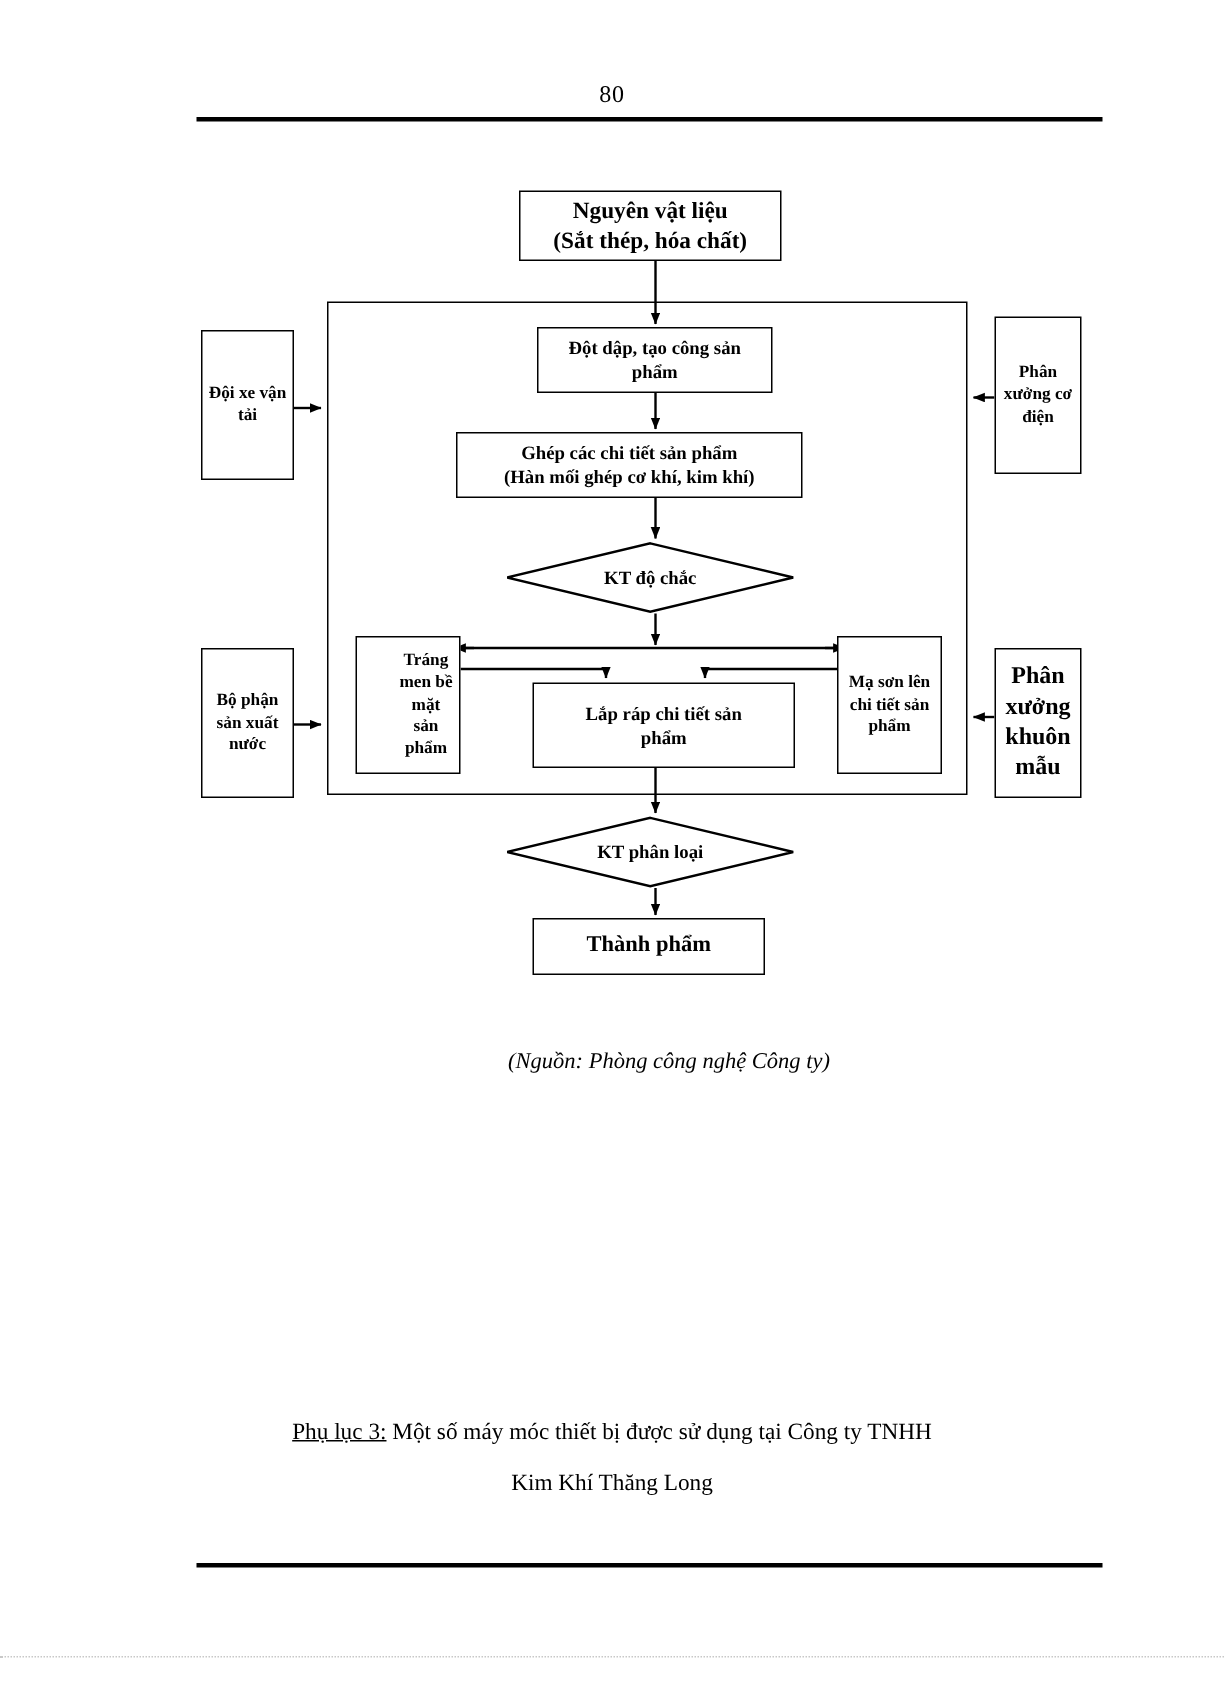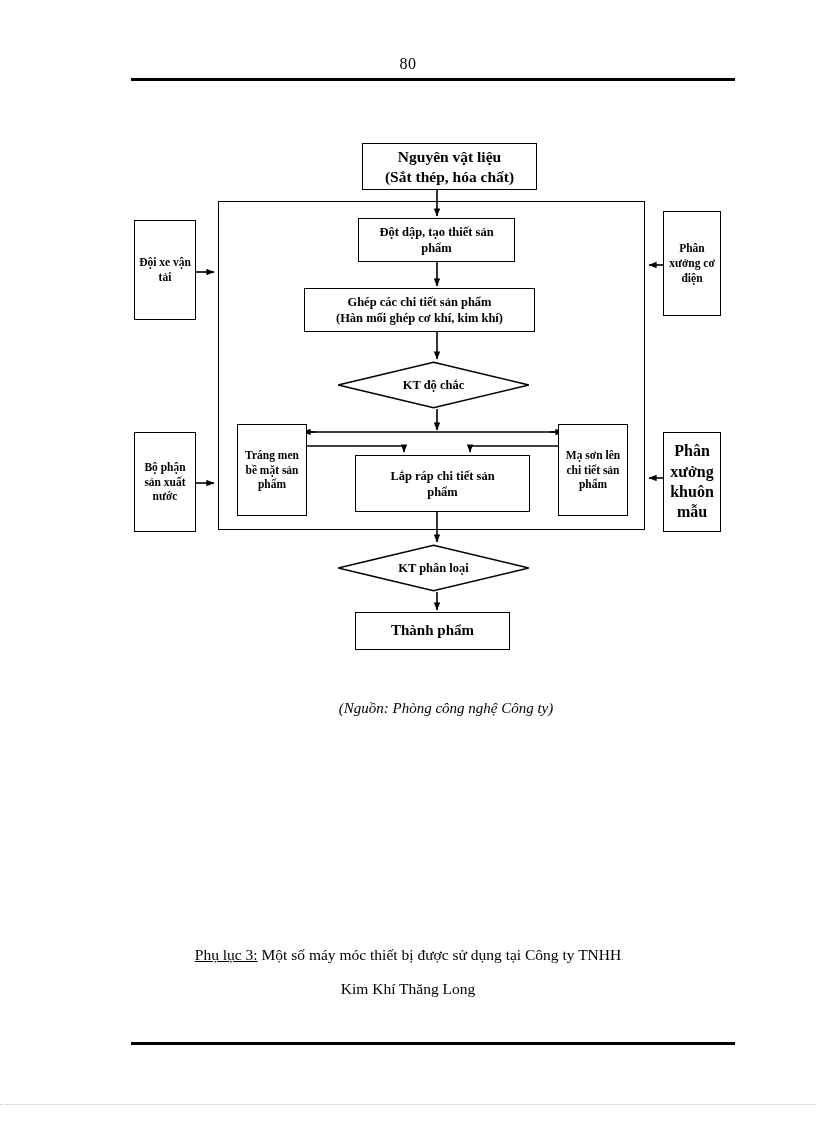--- a/index.html
+++ b/index.html
@@ -82,24 +82,24 @@
     left: 218px; top: 201px;
     width: 427px;
     height: 329px;
     border: 1.4px solid #000;
     box-sizing: border-box;
     background: transparent;
     z-index: 1;
   }
 
   
-  #node-raw       { left: 362px; top: 127px; width: 175px; height: 47px; font-size: 15.5px; margin-top: 16px; }
+  #node-raw       { left: 346px; top: 127px; width: 175px; height: 47px; font-size: 15.5px; }
   #node-stamp     { left: 358px; top: 218px; width: 157px; height: 44px; font-size: 12.5px; }
   #node-join      { left: 304px; top: 288px; width: 231px; height: 44px; font-size: 12.5px; }
-  #node-coat      { left: 237px; top: 424px; width: 70px; height: 92px; font-size: 11.5px; }
+  #node-coat      { left: 237px; top: 424px; width: 70px; height: 92px; font-size: 11.5px; padding-left: 24px; }
   #node-assemble  { left: 355px; top: 455px; width: 175px; height: 57px; font-size: 12.5px; }
   #node-paint     { left: 558px; top: 424px; width: 70px; height: 92px; font-size: 11.5px; }
   #node-final     { left: 355px; top: 612px; width: 155px; height: 38px; font-size: 15px; }
 
   
   #node-transport { left: 134px; top: 220px; width: 62px; height: 100px; font-size: 11.5px; }
   #node-mech      { left: 663px; top: 211px; width: 58px; height: 105px; font-size: 11.5px; }
   #node-water     { left: 134px; top: 432px; width: 62px; height: 100px; font-size: 11.5px; }
   #node-mold      { left: 663px; top: 432px; width: 58px; height: 100px; font-size: 16px; }
 
@@ -208,21 +208,21 @@
 
     <div class="node" id="node-raw">
       <span class="txt">
         <span>Nguyên vật liệu</span><br>
         <span>(Sắt thép, hóa  chất)</span>
       </span>
     </div>
 
     <div class="node" id="node-stamp">
       <span class="txt">
-        <span>Đột dập,  tạo  thiết sản</span><br>
+        <span>Đột dập,  tạo  công sản</span><br>
         <span>phẩm</span>
       </span>
     </div>
 
     <div class="node" id="node-join">
       <span class="txt">
         <span>Ghép  các chi tiết sản phẩm</span><br>
         <span>(Hàn  mối ghép cơ khí, kim khí)</span>
       </span>
     </div>

